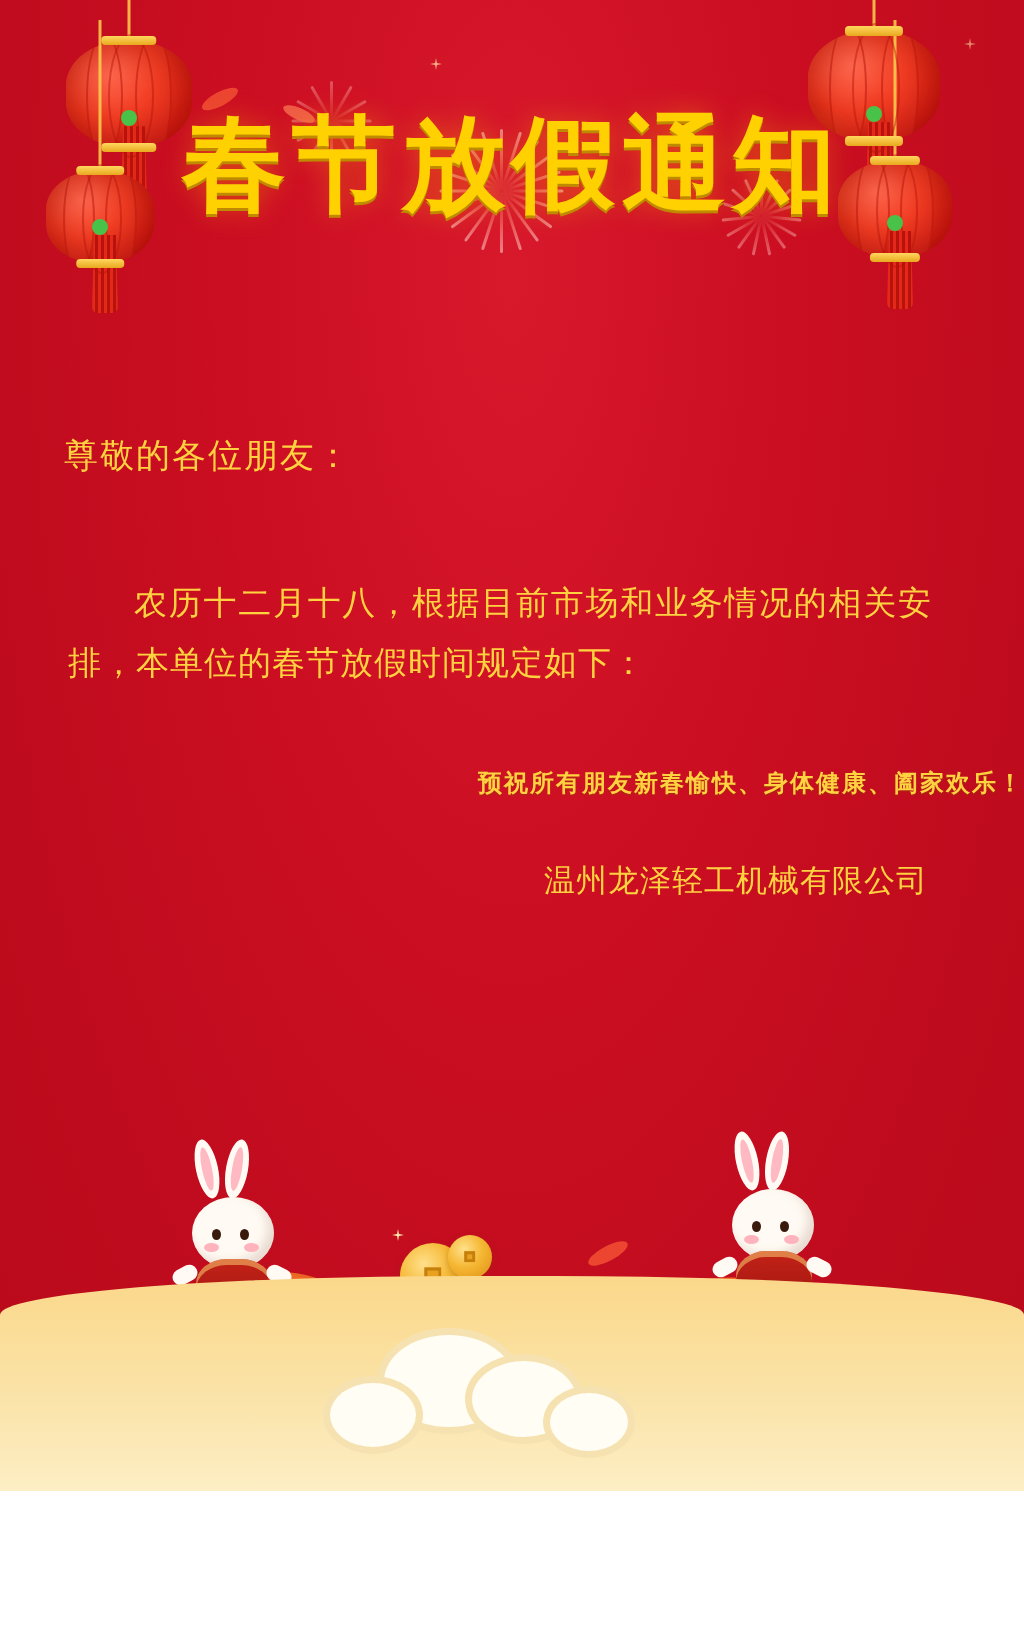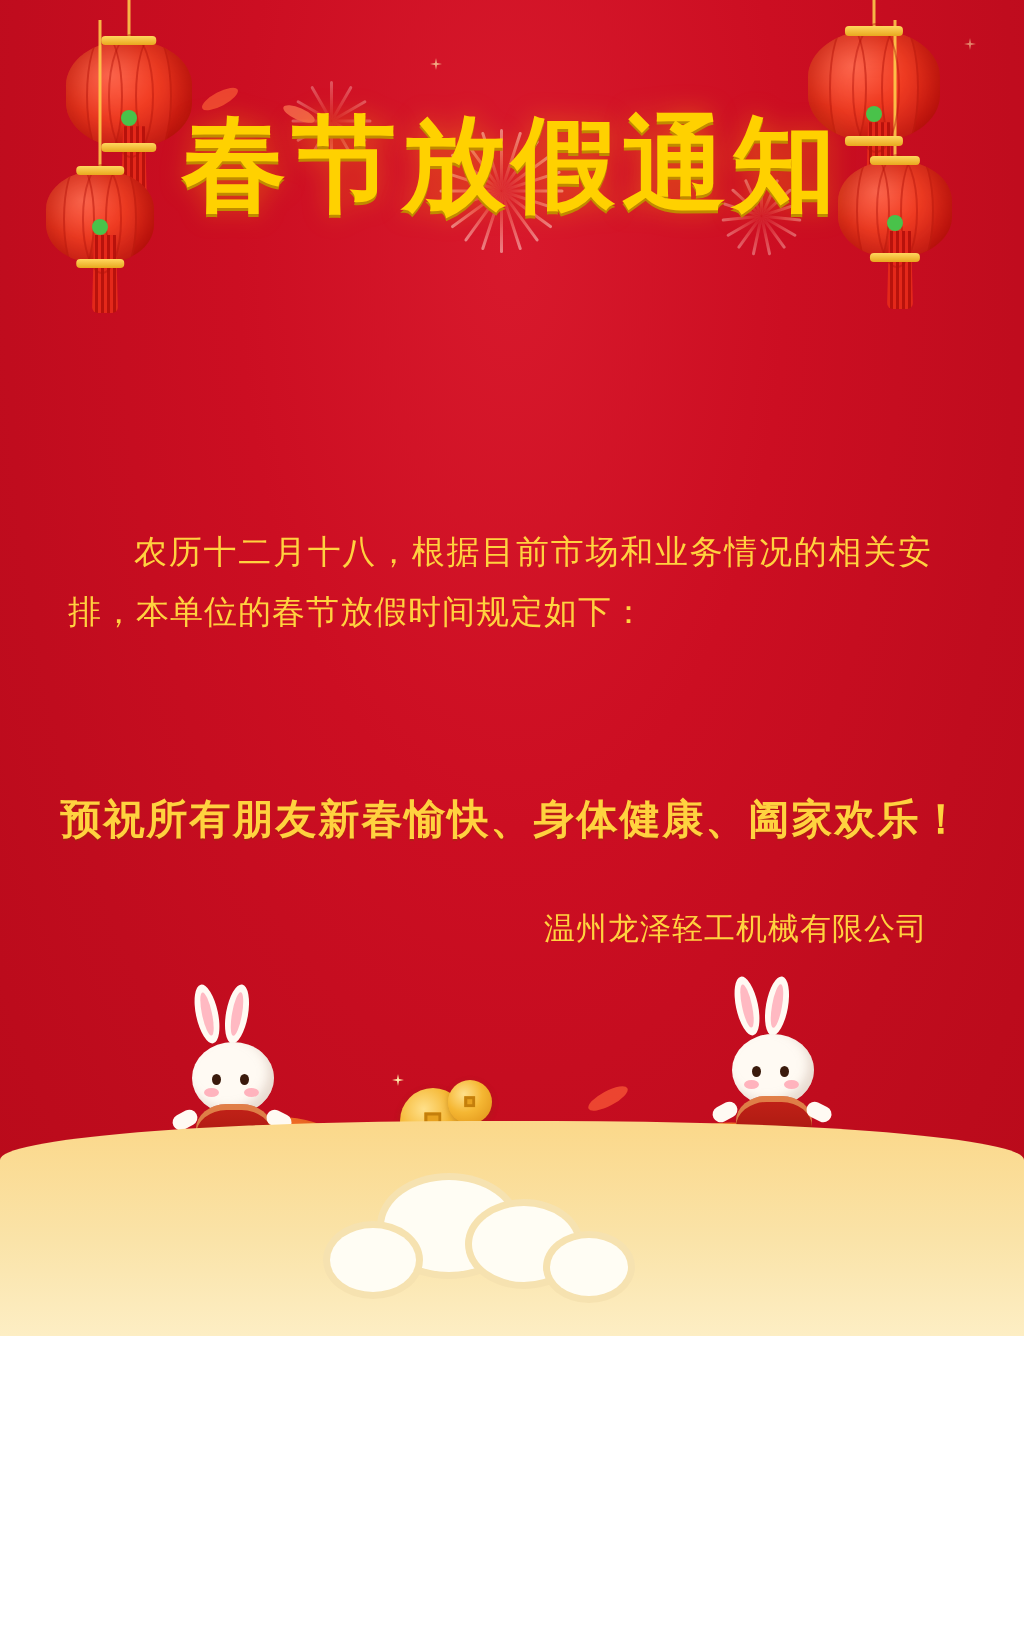--- a/index.html
+++ b/index.html
@@ -3,21 +3,21 @@
 <meta charset="utf-8">
 <style>
   html, body {
     margin: 0;
     padding: 0;
     background: #ffffff;
   }
   .poster {
     position: relative;
     width: 1024px;
-    height: 1336px;
+    height: 1491px;
     overflow: hidden;
     background: radial-gradient(ellipse at 50% 18%, #d8192c 0%, #cc0e22 38%, #c00c1e 70%, #b80a1a 100%);
     font-family: "Liberation Sans", "DejaVu Sans", sans-serif;
   }
   .fw-burst {
     position: absolute;
     pointer-events: none;
     opacity: .55;
   }
   .fw-burst i {
@@ -156,23 +156,23 @@
     line-height: 1.82;
     margin: 0 92px 0 68px;
     letter-spacing: 1px;
     text-align: justify;
   }
   .para.indent { text-indent: 2em; }
   .gap-lg { height: 92px; }
   .gap-md { height: 34px; }
 
   .wish {
-    margin-top: 116px;
-    text-align: center;
-    font-size: 41px;
+    margin-top: 40px;
+    text-align: right;
+    font-size: 24px;
     font-weight: 700;
     color: #ffd23f;
     letter-spacing: 2px;
     text-shadow: 0 2px 0 rgba(140,60,0,.35);
   }
 
   .signature {
     margin-top: 54px;
     text-align: right;
     padding-right: 96px;
@@ -463,20 +463,21 @@
         <div class="knot"></div>
         <div class="strands"></div>
       </div>
   </div>
 
   <div class="title-wrap">
     <div class="title">春节放假通知</div>
   </div>
 
   <div class="content">
+    <p class="salutation">尊敬的各位朋友：</p>
 
     <div class="gap-lg"></div>
 
     <p class="para indent">农历十二月十八，根据目前市场和业务情况的相关安排，本单位的春节放假时间规定如下：</p>
 
     <div class="gap-md"></div>
 
 
     <p class="wish">预祝所有朋友新春愉快、身体健康、阖家欢乐！</p>
 

